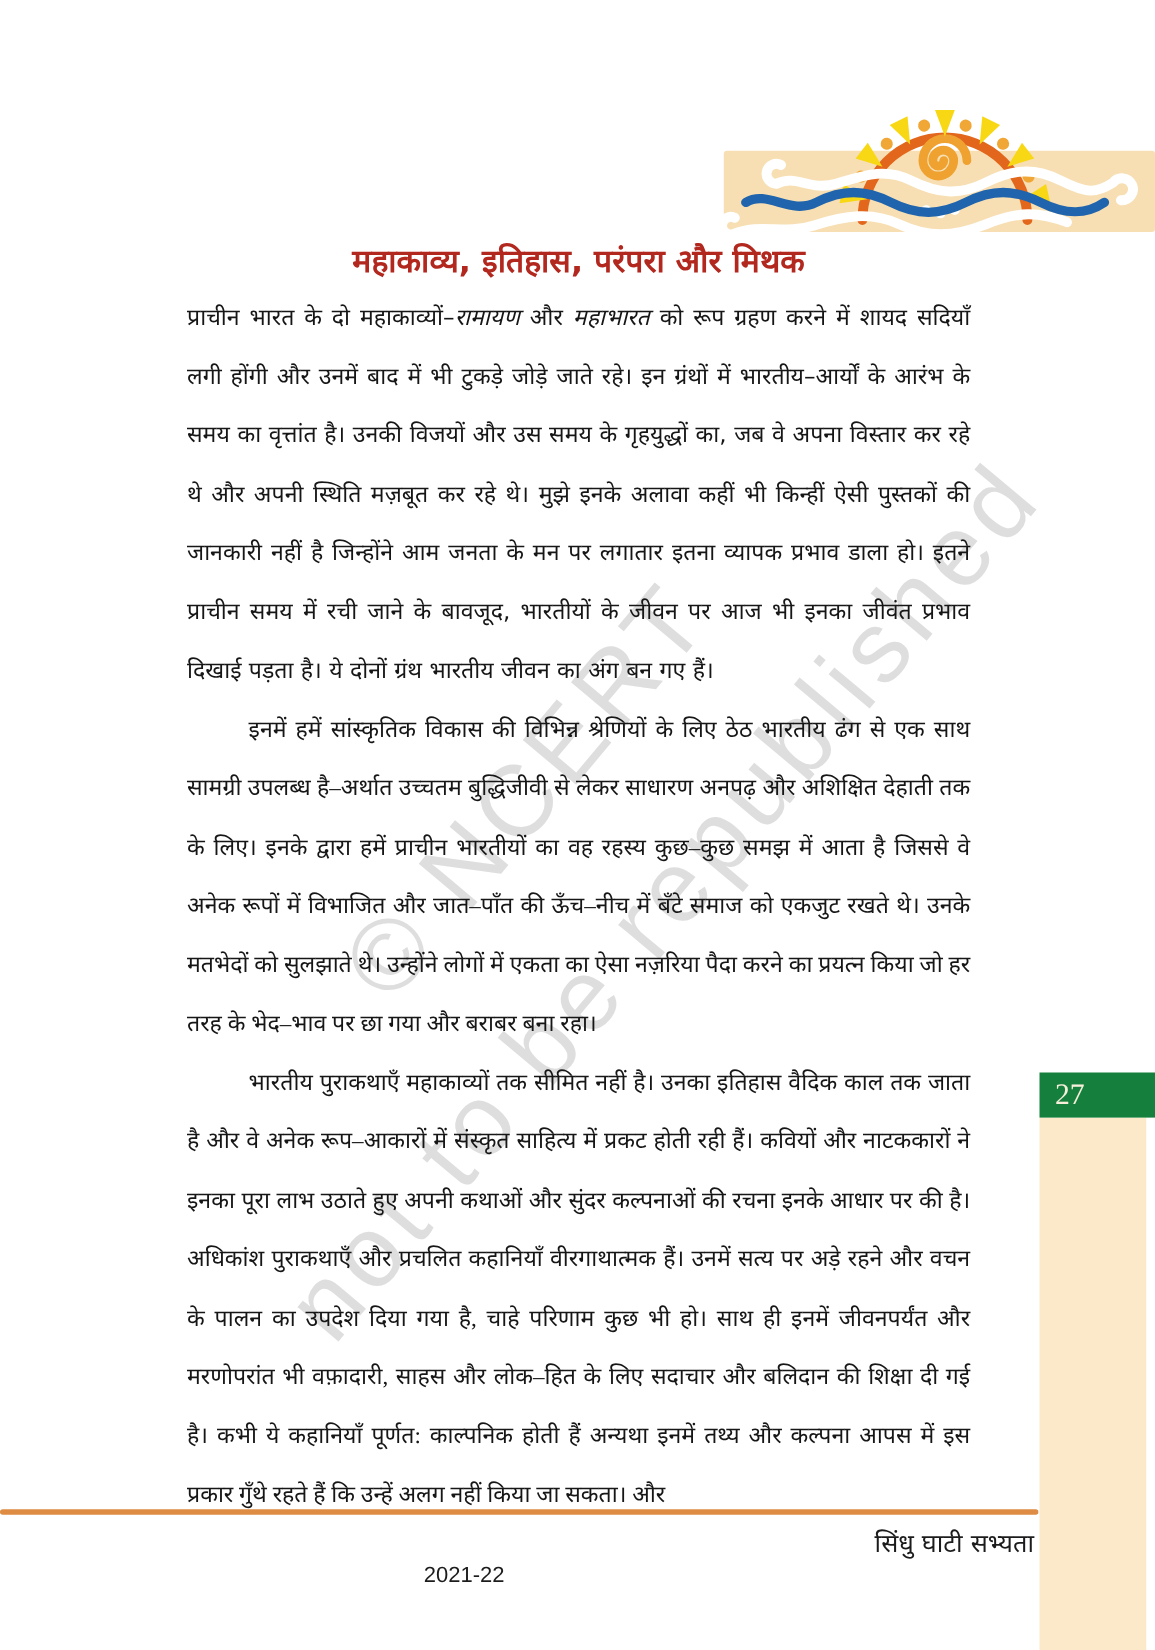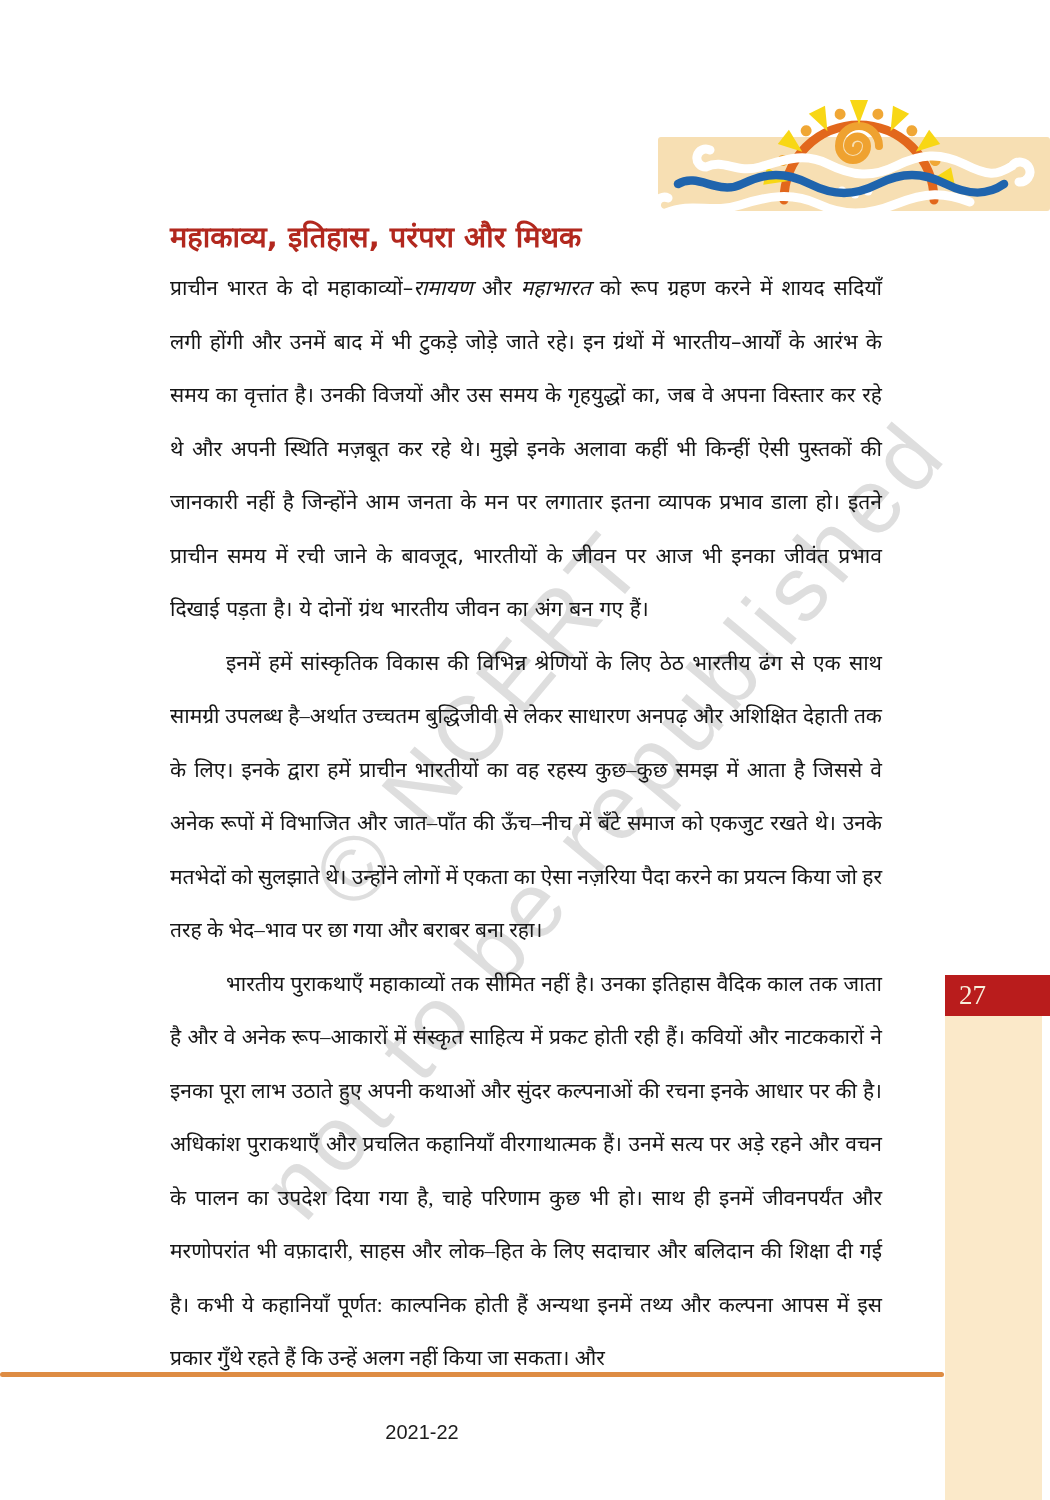--- a/index.html
+++ b/index.html
@@ -28,21 +28,21 @@
     pointer-events:none;
   }
   
   .illustration{
     position:absolute;left:650px;top:88px;
     width:400px;height:132px;z-index:1;
   }
   
   .heading{
     position:absolute;left:170px;top:216px;width:712px;
-    margin:0;text-align:left;
+    margin:0;text-align:center;
     font-size:29px;font-weight:bold;color:#b2281e;
     z-index:2;
   }
   
   .body-text{
     position:absolute;left:170px;top:262px;width:712px;
     z-index:2;color:#161616;
   }
   .body-text p{
     margin:0;
@@ -50,21 +50,21 @@
     text-align:justify;
   }
   .body-text p.indent{text-indent:56px;font-family:Liberation Serif, serif;}
   
   .sidebar-strip{
     position:absolute;left:945px;top:1016px;width:97px;height:484px;
     background:#fbe9c9;z-index:1;
   }
   .page-badge{
     position:absolute;left:945px;top:975px;width:105px;height:41px;
-    background:#b91c1c;z-index:2;
+    background:#15803d;z-index:2;
   }
   .page-badge .num{
     display:block;padding-left:14px;line-height:41px;
     font-family:"Liberation Serif","DejaVu Serif",serif;
     font-size:27px;color:#f7efdc;
   }
   
   .footer-rule{
     position:absolute;left:0;top:1372px;width:944px;height:5px;
     background:#de8c43;border-radius:3px;z-index:2;
@@ -139,15 +139,16 @@
       <p class="indent"><span>भारतीय पुराकथाएँ महाकाव्यों तक सीमित नहीं है। उनका इतिहास वैदिक काल तक जाता है और वे अनेक रूप–आकारों में संस्कृत साहित्य में प्रकट होती रही हैं। कवियों और नाटककारों ने इनका पूरा लाभ उठाते हुए अपनी कथाओं और सुंदर कल्पनाओं की रचना इनके आधार पर की है। अधिकांश पुराकथाएँ और प्रचलित कहानियाँ वीरगाथात्मक हैं। उनमें सत्य पर अड़े रहने और वचन के पालन का उपदेश दिया गया है, चाहे परिणाम कुछ भी हो। साथ ही इनमें जीवनपर्यंत और मरणोपरांत भी वफ़ादारी, साहस और लोक–हित के लिए सदाचार और बलिदान की शिक्षा दी गई है। कभी ये कहानियाँ पूर्णत: काल्पनिक होती हैं अन्यथा इनमें तथ्य और कल्पना आपस में इस प्रकार गुँथे रहते हैं कि उन्हें अलग नहीं किया जा सकता। और</span></p>
     </div>
 
   <div class="sidebar-strip"></div>
 
   <div class="page-badge">
     <span class="num">27</span>
   </div>
 
   <div class="footer-rule"></div>
+  <div class="footer-chapter">सिंधु घाटी सभ्यता</div>
   <div class="footer-year">2021-22</div>
 
 </div>
 
 </body></html>

